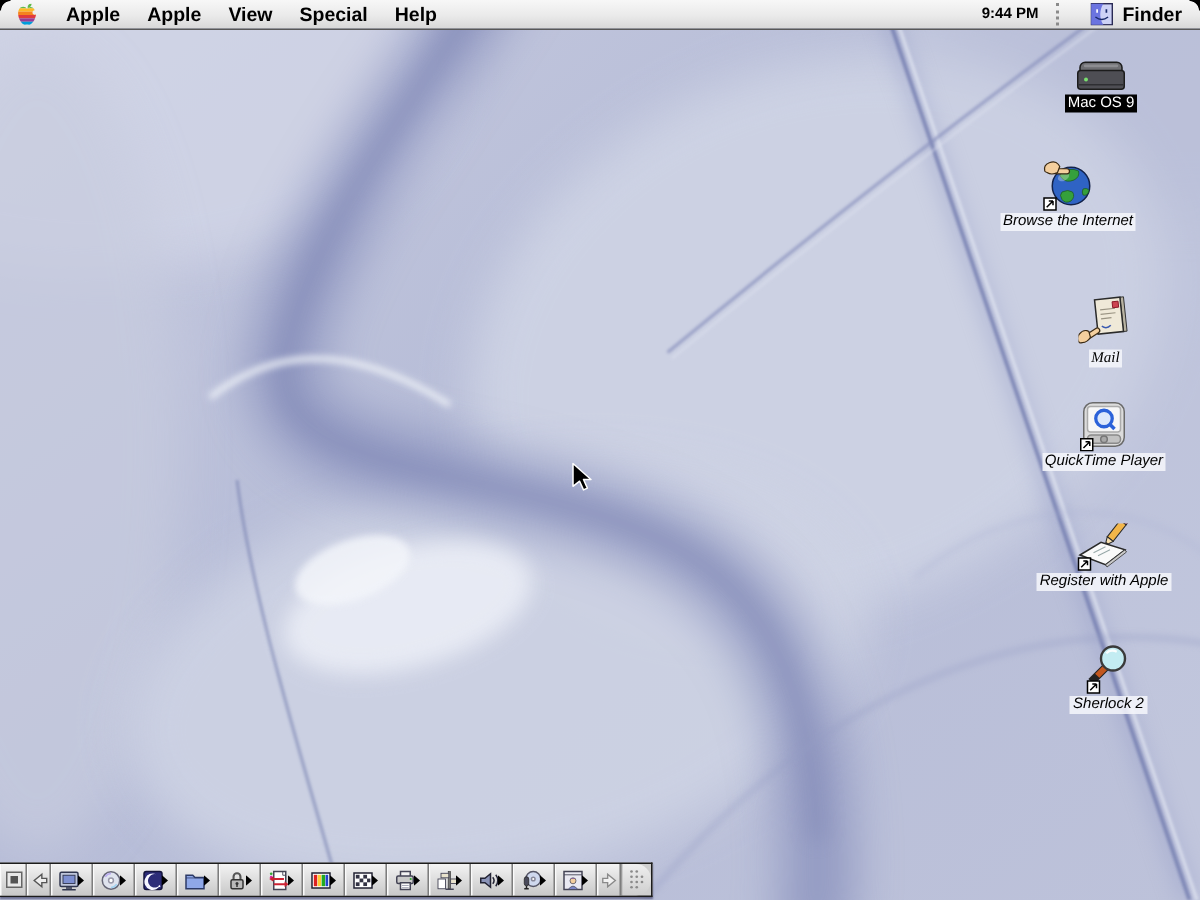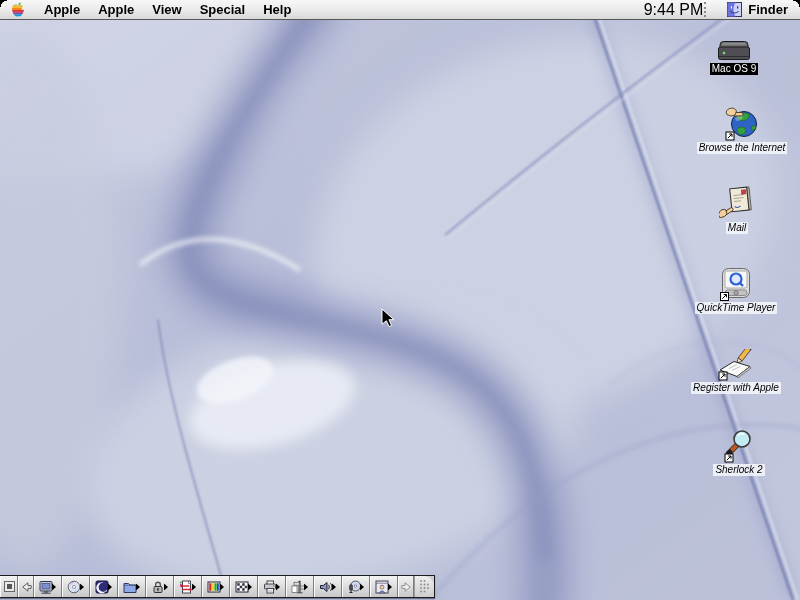--- a/index.html
+++ b/index.html
@@ -7,21 +7,21 @@
           font-family:"Liberation Sans",sans-serif;cursor:default;}
 
   
   #menubar{position:absolute;top:0;left:0;right:0;height:20px;box-sizing:border-box;
            background:linear-gradient(#f7f7f7,#eaeaea 55%,#d8d8d8);
            border-bottom:1px solid #585858;display:flex;align-items:center;
            padding:0 12px 0 8px;z-index:30;}
   .menu-item{font-weight:bold;font-size:13px;color:#000;margin:0 9px;line-height:19px;}
   #apple-menu{margin:0 10px 0 3px;display:flex;align-items:center;}
   #mb-spacer{flex:1;}
-  #clock{font-weight:normal;font-size:16px;margin-right:1px;}
+  #clock{font-weight:bold;font-size:10px;margin-right:12px;}
   #mb-divider{height:15px;border-left:2px dotted #8a8a8a;margin-right:9px;}
   #finder-menu{display:flex;align-items:center;padding-left:12px;}
   #finder-label{font-weight:bold;font-size:13px;margin-left:6px;}
   .corner{position:absolute;top:0;width:7px;height:7px;z-index:40;}
   #corner-l{left:0;background:radial-gradient(circle 7px at 7px 7px,transparent 0,transparent 6px,#000 6.5px);}
   #corner-r{right:0;background:radial-gradient(circle 7px at 0 7px,transparent 0,transparent 6px,#000 6.5px);}
 
   
   #desktop{position:absolute;top:20px;left:0;width:800px;height:580px;z-index:1;}
   #desktop svg{display:block;}
@@ -143,42 +143,42 @@
     <svg width="36" height="22" viewBox="0 0 36 22">
       <rect x="4" y="1.5" width="28" height="9" rx="3.5" fill="#6e6e72" stroke="#1c1c1c"></rect>
       <rect x="6.5" y="3" width="23" height="1.8" rx=".9" fill="#8d8d91"></rect>
       <rect x="2.5" y="7" width="31" height="12.5" rx="2" fill="#4e4e54" stroke="#1c1c1c"></rect>
       <line x1="3" y1="16.5" x2="33" y2="16.5" stroke="#2e2e32"></line>
       <circle cx="8" cy="13" r="1.3" fill="#79e06f"></circle>
     </svg>
     <span class="dlabel selected">Mac OS 9</span>
   </div>
 
-  <div class="dicon" style="left:692px;top:106px;">
+  <div class="dicon" style="left:662px;top:106px;">
     <svg width="34" height="35" viewBox="0 0 34 35">
       <circle cx="19" cy="18" r="12.5" fill="#2f63c4" stroke="#12224a"></circle>
       <g fill="#35a03c" stroke="#1c5a20" stroke-width=".5">
         <path d="M12,10 q6,-5 12,-2 q1,4 -3,6 q-5,2 -8,-1 q-2,-2 -1,-3 Z"></path>
         <path d="M13,22 q4,-2 7,0 q2,3 -1,6 q-4,2 -6,-1 q-2,-3 0,-5 Z"></path>
         <path d="M27,20 q3,-1 4,1 q-1,4 -4,3 q-1,-2 0,-4 Z"></path>
       </g>
       <ellipse cx="14" cy="12" rx="4" ry="2.5" fill="rgba(255,255,255,.3)" transform="rotate(-25 14 12)"></ellipse>
       <g stroke="#3a2a14" stroke-width=".8" fill="#f4cf9e">
         <rect x="8" y="6.5" width="10" height="3.4" rx="1.7"></rect>
         <path d="M1.5,8 q-1,-4 3,-5.5 q4,-1.5 6,1 l1,1.5 -1.5,4 q-4,2 -7,0 q-1.5,-.5 -1.5,-1 Z"></path>
       </g>
       <g>
         <rect x="1" y="26" width="8" height="8" fill="#fff" stroke="#000"></rect>
         <path d="M2.8,32.2 L7,28 M7,28 H4.2 M7,28 V30.8" stroke="#000" fill="none"></path>
       </g>
     </svg>
     <span class="dlabel alias">Browse the Internet</span>
   </div>
 
-  <div class="dicon" style="left:687px;top:185px;">
+  <div class="dicon" style="left:687px;top:196px;font-family:Liberation Serif, serif;">
     <svg width="36" height="36" viewBox="0 0 36 36">
       <g transform="rotate(-6 20 16)">
         <rect x="29" y="3" width="2.4" height="23" fill="#b9b3a2" stroke="#2a2a2a" stroke-width=".6"></rect>
         <rect x="12" y="3" width="17" height="23" fill="#efe9d8" stroke="#2a2a2a"></rect>
         <path d="M15,10 h10 M15,13 h10 M15,16 h7" stroke="#9a9483" stroke-width=".8"></path>
         <rect x="23.5" y="5.5" width="4" height="4" fill="#cc4450" stroke="#881122" stroke-width=".6"></rect>
         <path d="M15,21 q3,2.5 6,0" stroke="#3a5ab0" fill="none"></path>
       </g>
       <g transform="rotate(-33 8 30)" stroke="#3a2a14" stroke-width=".8" fill="#f4cf9e">
         <rect x="6" y="26" width="10.5" height="3.4" rx="1.7"></rect>

